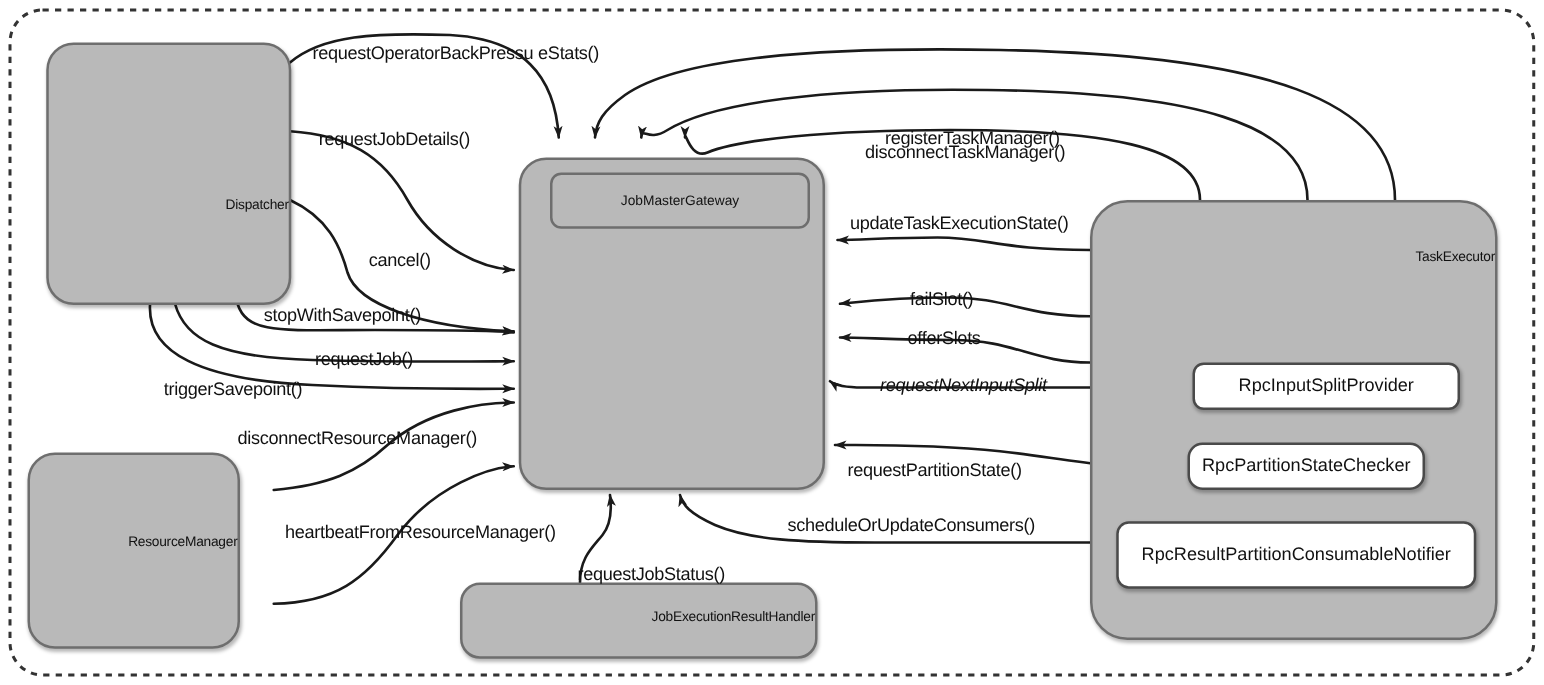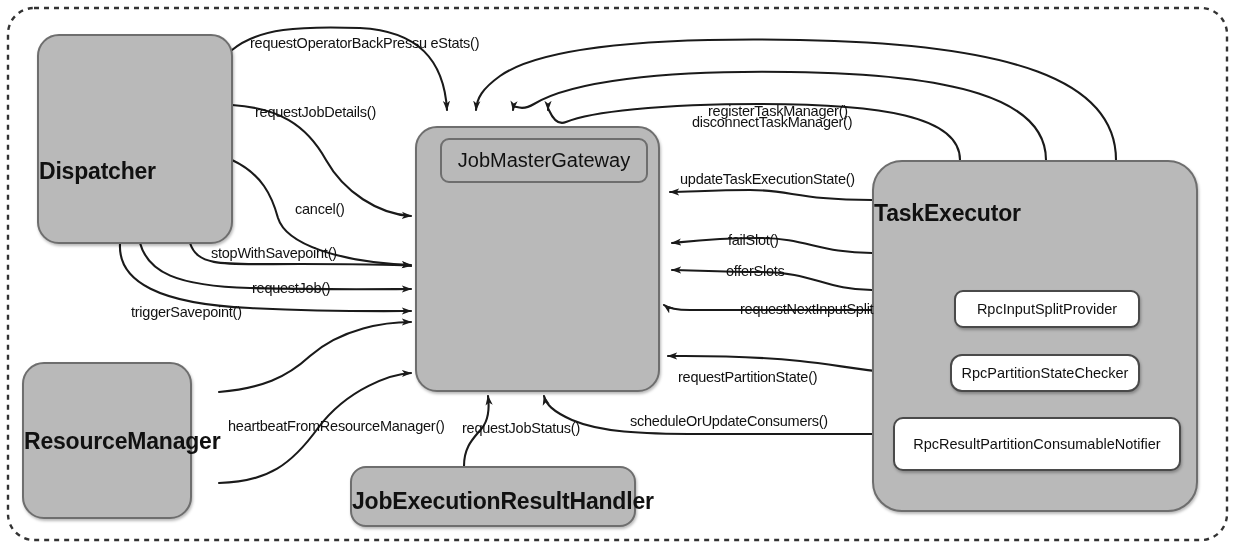--- a/index.html
+++ b/index.html
@@ -27,36 +27,36 @@
     background: #b9b9b9;
     border: 2px solid #6e6e6e;
     border-radius: 22px;
     box-sizing: border-box;
     box-shadow: 1px 2px 3px rgba(0,0,0,0.28);
   }
   .node-title {
     position: absolute;
     left: 0;
     right: 0;
-    text-align: left;
-    font-weight: bold;
-    color: #111111;
-    font-size: 23px;
+    text-align: right;
+    font-weight: normal;
+    color: #111111;
+    font-size: 11px;
     letter-spacing: -0.2px;
   }
   .gateway {
     position: absolute;
     background: #b9b9b9;
     border: 2px solid #6e6e6e;
     border-radius: 9px;
     box-sizing: border-box;
     display: flex;
     align-items: center;
     justify-content: center;
-    font-size: 20px;
+    font-size: 11px;
     color: #111111;
   }
   .rpcbox {
     position: absolute;
     background: #ffffff;
     border: 2px solid #4a4a4a;
     border-radius: 9px;
     box-sizing: border-box;
     display: flex;
     align-items: center;
@@ -132,34 +132,34 @@
   </svg>
 
   <div class="node" style="left:37px; top:34px; width:196px; height:210px;">
     <div class="node-title" style="top:122px;">Dispatcher</div>
   </div>
 
   <div class="node" style="left:22px; top:362px; width:170px; height:157px;">
     <div class="node-title" style="top:64px;">ResourceManager</div>
   </div>
 
-  <div class="node" style="left:350px; top:466px; width:286px; height:61px; border-radius:16px;">
+  <div class="node" style="left:368px; top:466px; width:286px; height:61px; border-radius:16px;">
     <div class="node-title" style="top:20px;">JobExecutionResultHandler</div>
   </div>
 
   <div class="node" style="left:415px; top:126px; width:245px; height:266px;">
     <div class="gateway" style="left:23px; top:10px; width:208px; height:45px;">
       <span>JobMasterGateway</span>
     </div>
   </div>
 
   <div class="node" style="left:872px; top:160px; width:326px; height:352px; border-radius:30px;">
     <div class="node-title" style="top:38px;">TaskExecutor</div>
 
-    <div class="rpcbox" style="left:80px; top:128px; width:186px; height:38px;">
+    <div class="rpcbox" style="left:80px; top:128px; width:214px; height:38px;">
       <span>RpcInputSplitProvider</span>
     </div>
 
     <div class="rpcbox" style="left:76px; top:192px; width:190px; height:38px;border-radius:12px;">
       <span>RpcPartitionStateChecker</span>
     </div>
 
     <div class="rpcbox" style="left:19px; top:255px; width:288px; height:54px;border-radius:10px;">
       <span>RpcResultPartitionConsumableNotifier</span>
     </div>
@@ -170,35 +170,36 @@
   <div class="edge-label" style="left:255px; top:104px;">requestJobDetails()</div>
 
   <div class="edge-label" style="left:295px; top:201px;">cancel()</div>
 
   <div class="edge-label" style="left:211px; top:245px;">stopWithSavepoint()</div>
 
   <div class="edge-label" style="left:252px; top:280px;">requestJob()</div>
 
   <div class="edge-label" style="left:131px; top:304px;">triggerSavepoint()</div>
 
+  <div class="edge-label" style="left:190px; top:343px;">disconnectResourceManager()</div>
 
   <div class="edge-label" style="left:228px; top:418px;text-align:center;">heartbeatFromResourceManager()</div>
 
-  <div class="edge-label" style="left:462px; top:420px;">requestJobStatus()</div>
+  <div class="edge-label" style="left:462px; top:452px;">requestJobStatus()</div>
 
 
   <div class="edge-label" style="left:708px; top:79px;margin-top:24px;">registerTaskManager()</div>
 
   <div class="edge-label" style="left:692px; top:114px;">disconnectTaskManager()</div>
 
   <div class="edge-label" style="left:680px; top:171px;">updateTaskExecutionState()</div>
 
   <div class="edge-label" style="left:728px; top:232px;">failSlot()</div>
 
   <div class="edge-label" style="left:726px; top:263px;">offerSlots</div>
 
-  <div class="edge-label" style="left:740px; top:301px;">requestNextInputSplit</div>
+  <div class="edge-label" style="left:704px; top:301px;font-style:italic;">requestNextInputSplit</div>
 
   <div class="edge-label" style="left:678px; top:369px;text-align:center;">requestPartitionState()</div>
 
   <div class="edge-label" style="left:630px; top:413px;">scheduleOrUpdateConsumers()</div>
 
 </div>
 
 </body></html>

